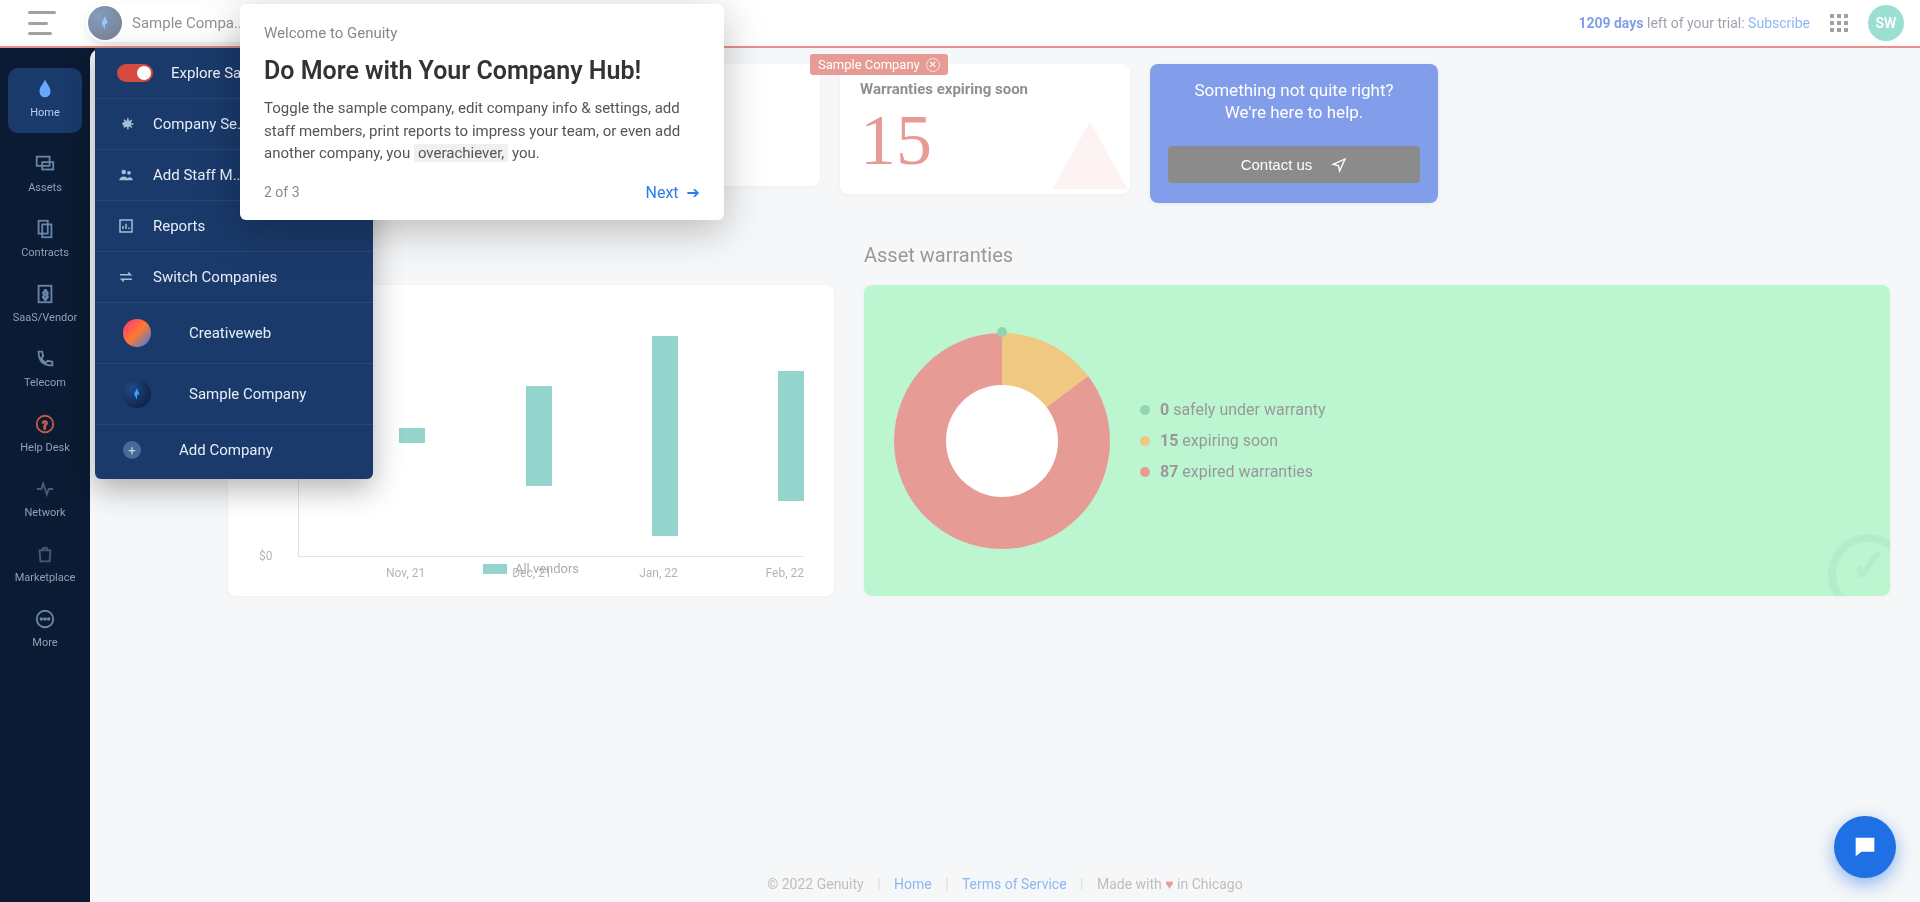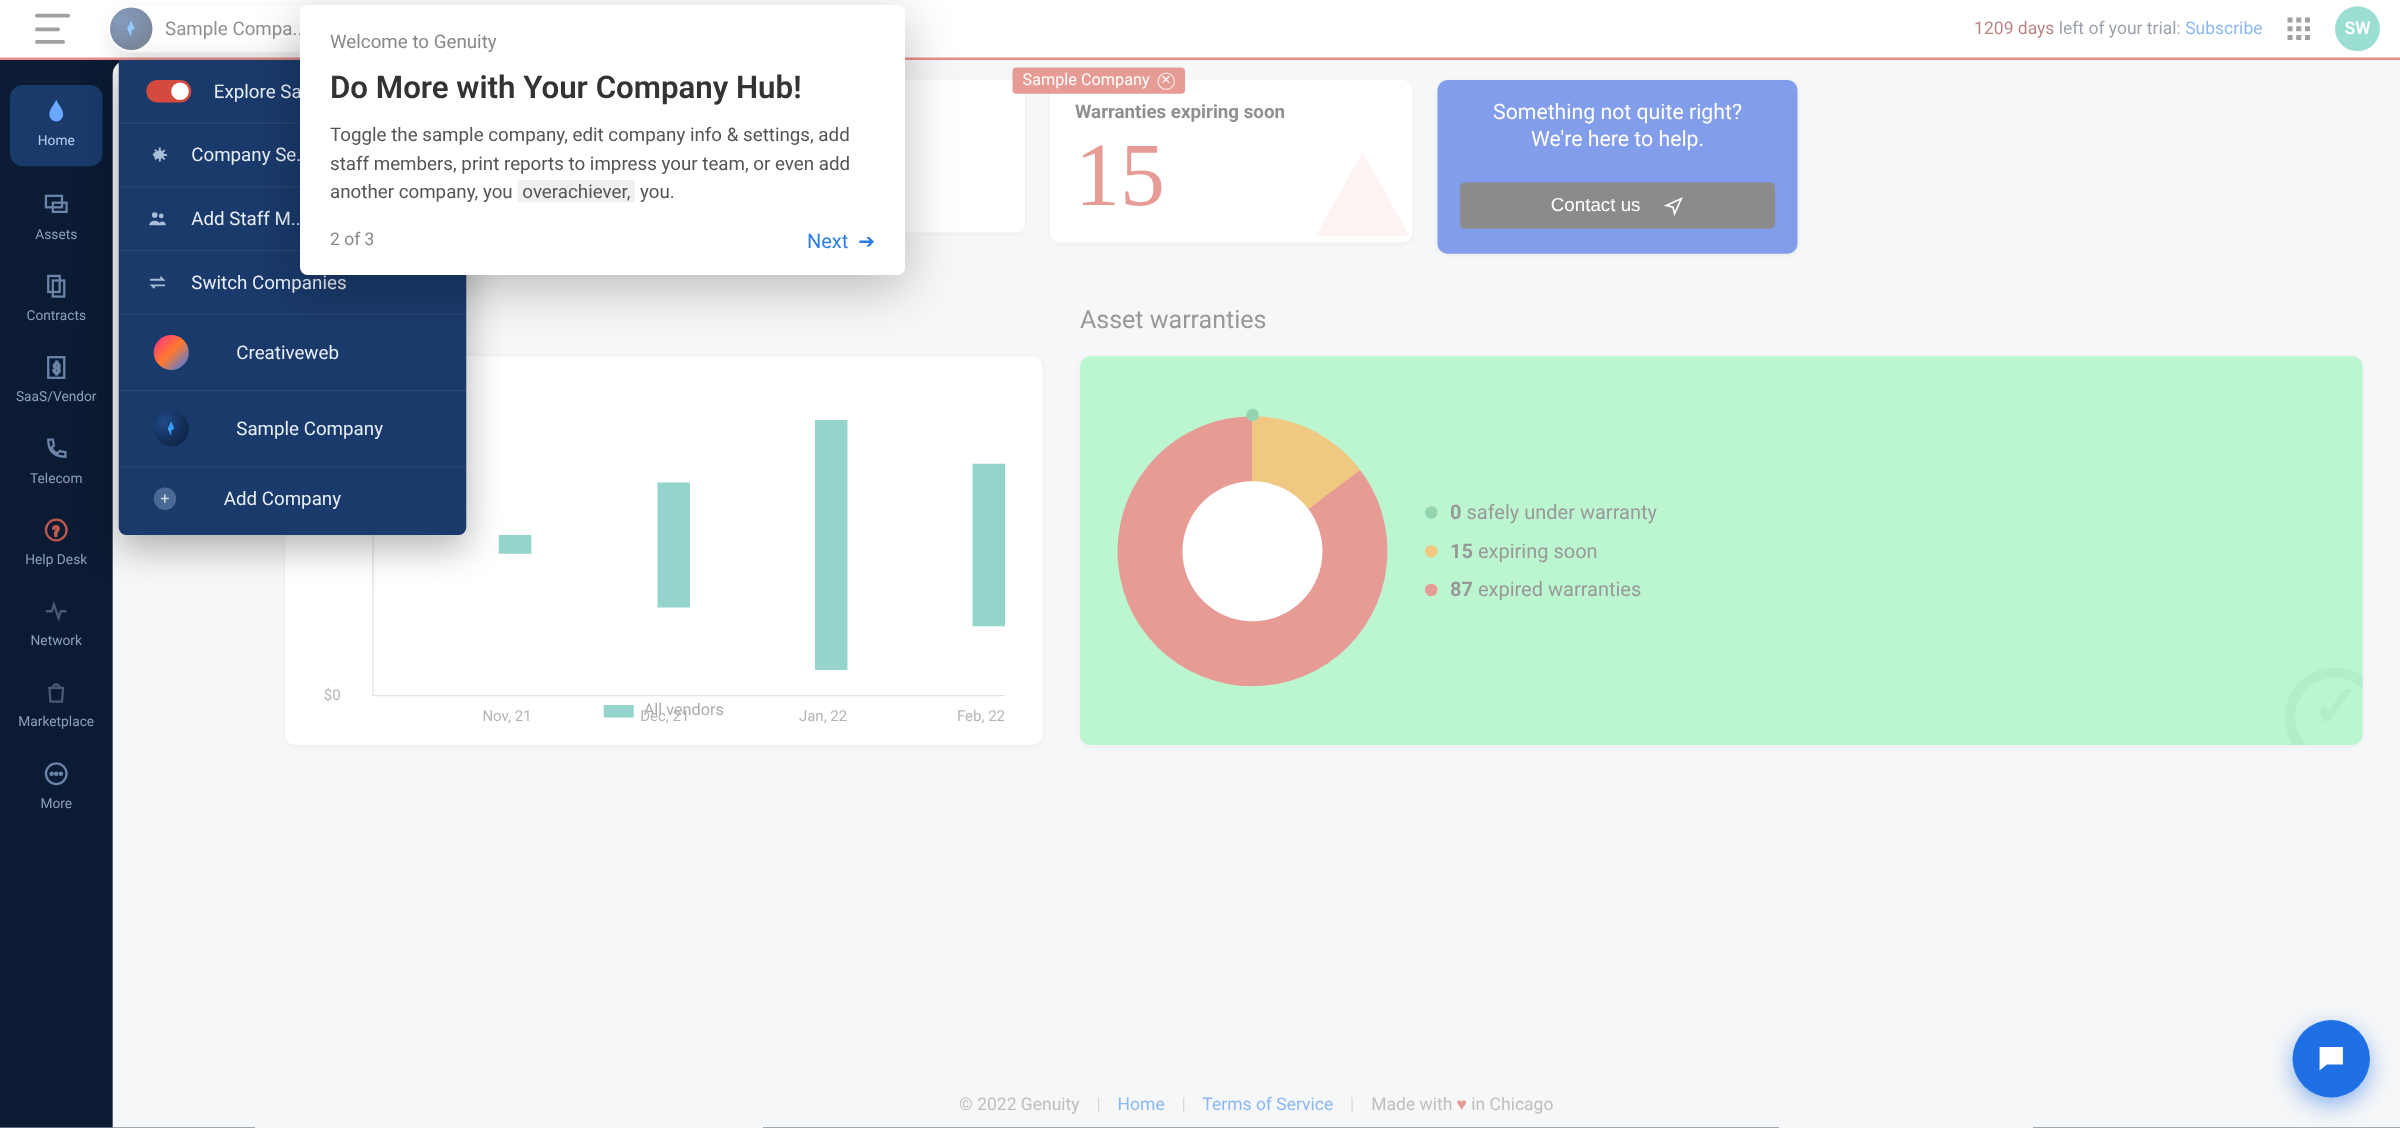--- a/index.html
+++ b/index.html
@@ -46,21 +46,21 @@
   }
   .company-chip .logo {
     width: 34px; height: 34px; border-radius: 50%;
     background: radial-gradient(circle at 30% 30%, #1f4a8a, #0a1930);
     display: flex; align-items: center; justify-content: center;
   }
   .chip-chevron { margin-left: 4px; color: #777; font-size: 10px; }
 
   .topbar-right { margin-left: auto; display: flex; align-items: center; gap: 20px; }
   .trial-text { color: #4a5568; font-size: 14px; }
-  .trial-text strong { color: #7f1d1d; font-weight: 400; margin-top: 15px; }
+  .trial-text strong { color: #1d4ed8; font-weight: 700; margin-top: 15px; }
   .trial-text a { color: #2b7de9; text-decoration: none; }
   .apps-icon {
     width: 18px; height: 18px; display: grid; grid-template-columns: repeat(3,4px); grid-template-rows: repeat(3,4px); gap: 3px;
     cursor: pointer;
   }
   .apps-icon div { background: #555; }
   .avatar {
     width: 36px; height: 36px; border-radius: 50%;
     background: #4ac5ad;
     color: #fff; font-weight: 600; font-size: 14px;
@@ -542,20 +542,29 @@
           <circle cx="16" cy="9" r="2.5"></circle>
           <path d="M3 19c0-3 3-5 6-5s6 2 6 5"></path>
           <path d="M13 19c0-2.5 2-4 4-4s4 1.5 4 4"></path>
         </svg>
       </div>
     <span>Add Staff M...</span>
   </div>
   <div class="hub-item">
     <div class="hub-icon">
         <svg viewBox="0 0 24 24" width="18" height="18" fill="none" stroke="#a8bdd8" stroke-width="2">
+          <rect x="4" y="4" width="16" height="16"></rect>
+          <path d="M8 16v-4M12 16v-7M16 16v-2"></path>
+        </svg>
+      </div>
+    <span>Reports</span>
+  </div>
+  <div class="hub-item">
+    <div class="hub-icon">
+        <svg viewBox="0 0 24 24" width="18" height="18" fill="none" stroke="#a8bdd8" stroke-width="2">
           <path d="M4 9h14l-3-3M20 15H6l3 3"></path>
         </svg>
       </div>
     <span>Switch Companies</span>
   </div>
   <div class="hub-item sub">
     <div class="company-row-logo cw-logo"></div>
     <span>Creativeweb</span>
   </div>
   <div class="hub-item sub">

